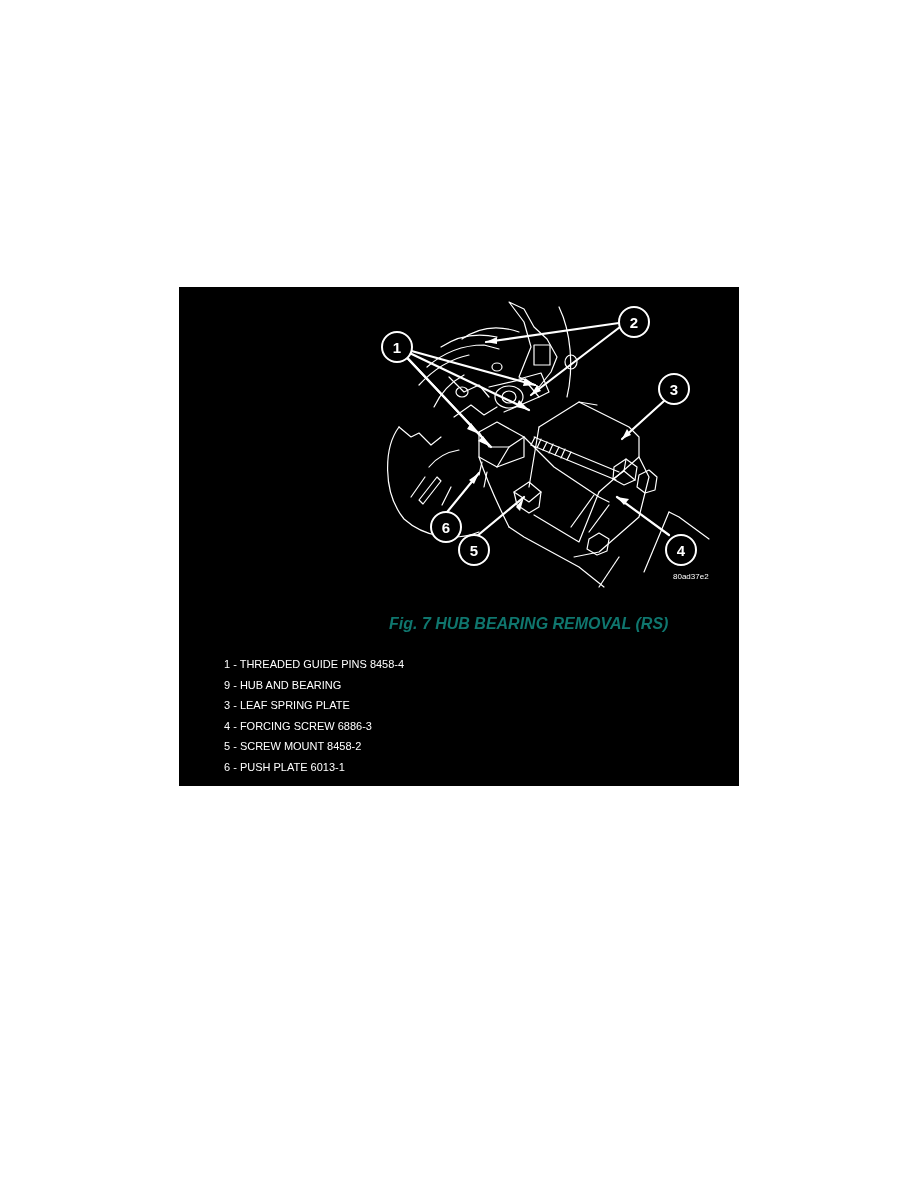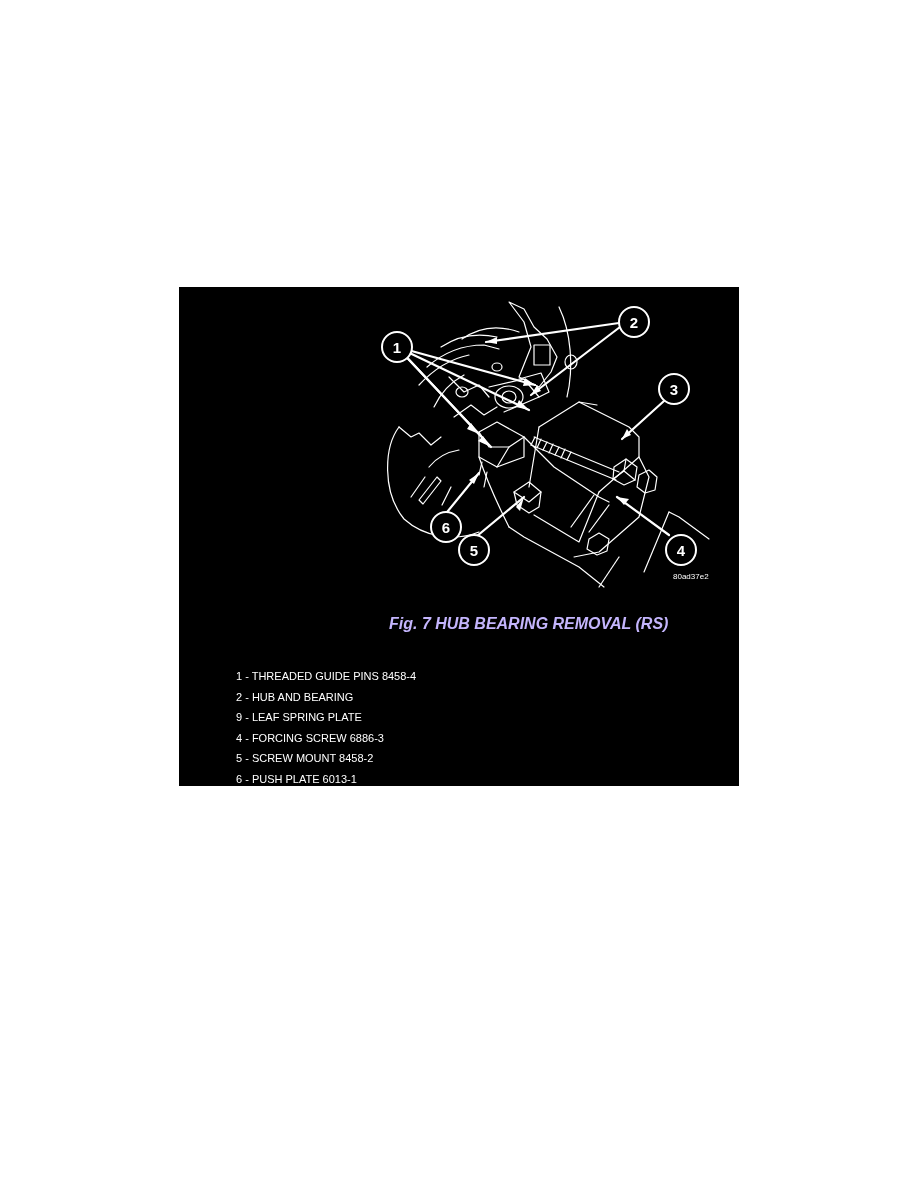--- a/index.html
+++ b/index.html
@@ -1,22 +1,22 @@
 <!DOCTYPE html>
 <html><head>
 <meta charset="utf-8">
 <style>
   html, body { margin: 0; padding: 0; background: #ffffff; }
   body { width: 918px; height: 1188px; position: relative; overflow: hidden; font-family: "Liberation Sans", sans-serif; }
   .figure-frame { position: absolute; left: 179px; top: 287px; width: 560px; height: 499px; background: #000000; }
   .illustration { position: absolute; left: 0; top: 0; width: 560px; height: 310px; }
   .callout-num { font-family: "Liberation Sans", sans-serif; font-weight: bold; font-size: 15px; fill: #ffffff; }
   .fig-code { position: absolute; left: 494px; top: 285px; font-size: 8px; color: #ffffff; font-family: "Liberation Sans", sans-serif; }
-  .fig-caption { position: absolute; left: 210px; top: 328px; font-size: 16px; font-weight: bold; font-style: italic; color: #c4b5fd; white-space: nowrap; }
-  .legend { position: absolute; left: 45px; top: 370px; margin: 12px; padding: 0; list-style: none; }
+  .fig-caption { position: absolute; left: 210px; top: 328px; font-size: 16px; font-weight: bold; font-style: italic; color: #0f766e; white-space: nowrap; }
+  .legend { position: absolute; left: 45px; top: 370px; margin: 0; padding: 0; list-style: none; }
   .legend li { font-size: 11px; color: #ffffff; height: 20.6px; line-height: 14px; white-space: nowrap; }
 </style>
 </head>
 <body>
 
 <div class="figure-frame">
 
   <svg class="illustration" viewBox="0 0 560 310" width="560" height="310" xmlns="http://www.w3.org/2000/svg">
     <g fill="none" stroke="#ffffff" stroke-width="1.2" stroke-linejoin="round" stroke-linecap="round">
 
@@ -141,19 +141,19 @@
       <text class="callout-num" x="267" y="245.5" text-anchor="middle">6</text>
     </g>
   </svg>
 
   <div class="fig-code">80ad37e2</div>
 
   <div class="fig-caption">Fig. 7 HUB BEARING REMOVAL (RS)</div>
 
   <ul class="legend">
     <li>1 - THREADED GUIDE PINS 8458-4</li>
-    <li>2 - HUB AND BEARING</li>
-    <li>9 - LEAF SPRING PLATE</li>
+    <li>9 - HUB AND BEARING</li>
+    <li>3 - LEAF SPRING PLATE</li>
     <li>4 - FORCING SCREW 6886-3</li>
     <li>5 - SCREW MOUNT 8458-2</li>
     <li>6 - PUSH PLATE 6013-1</li>
   </ul>
 </div>
 
 </body></html>

